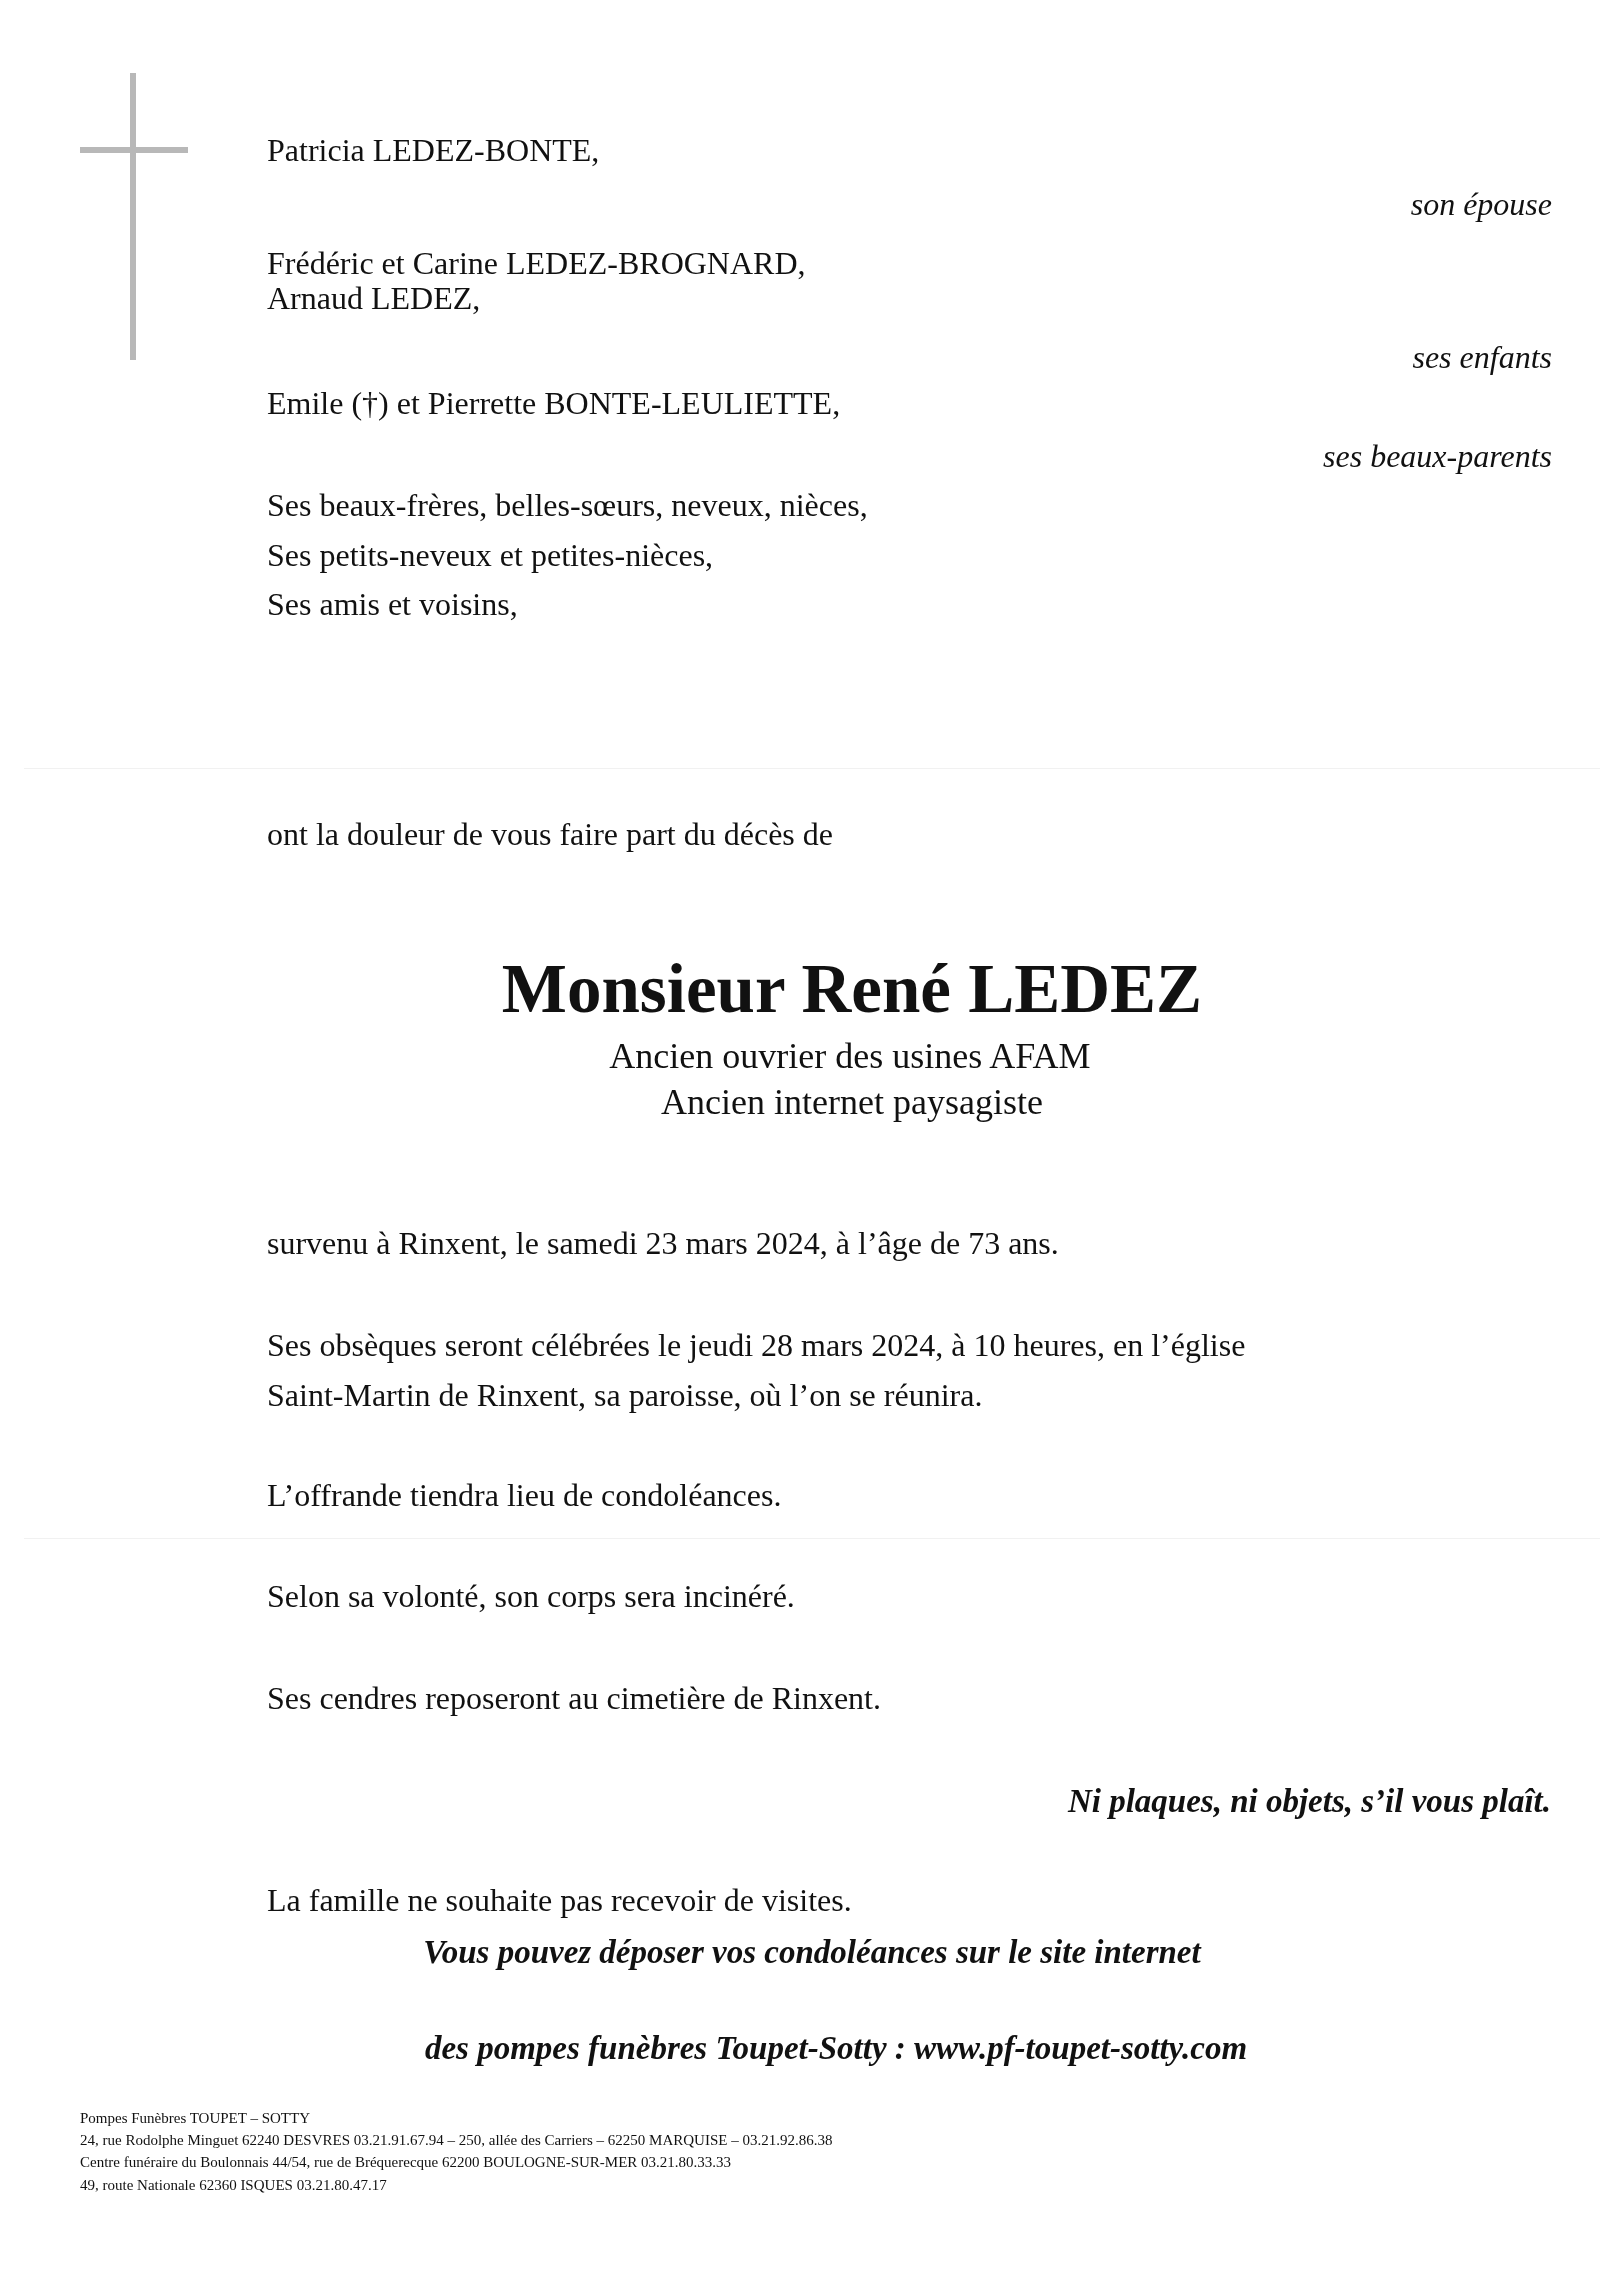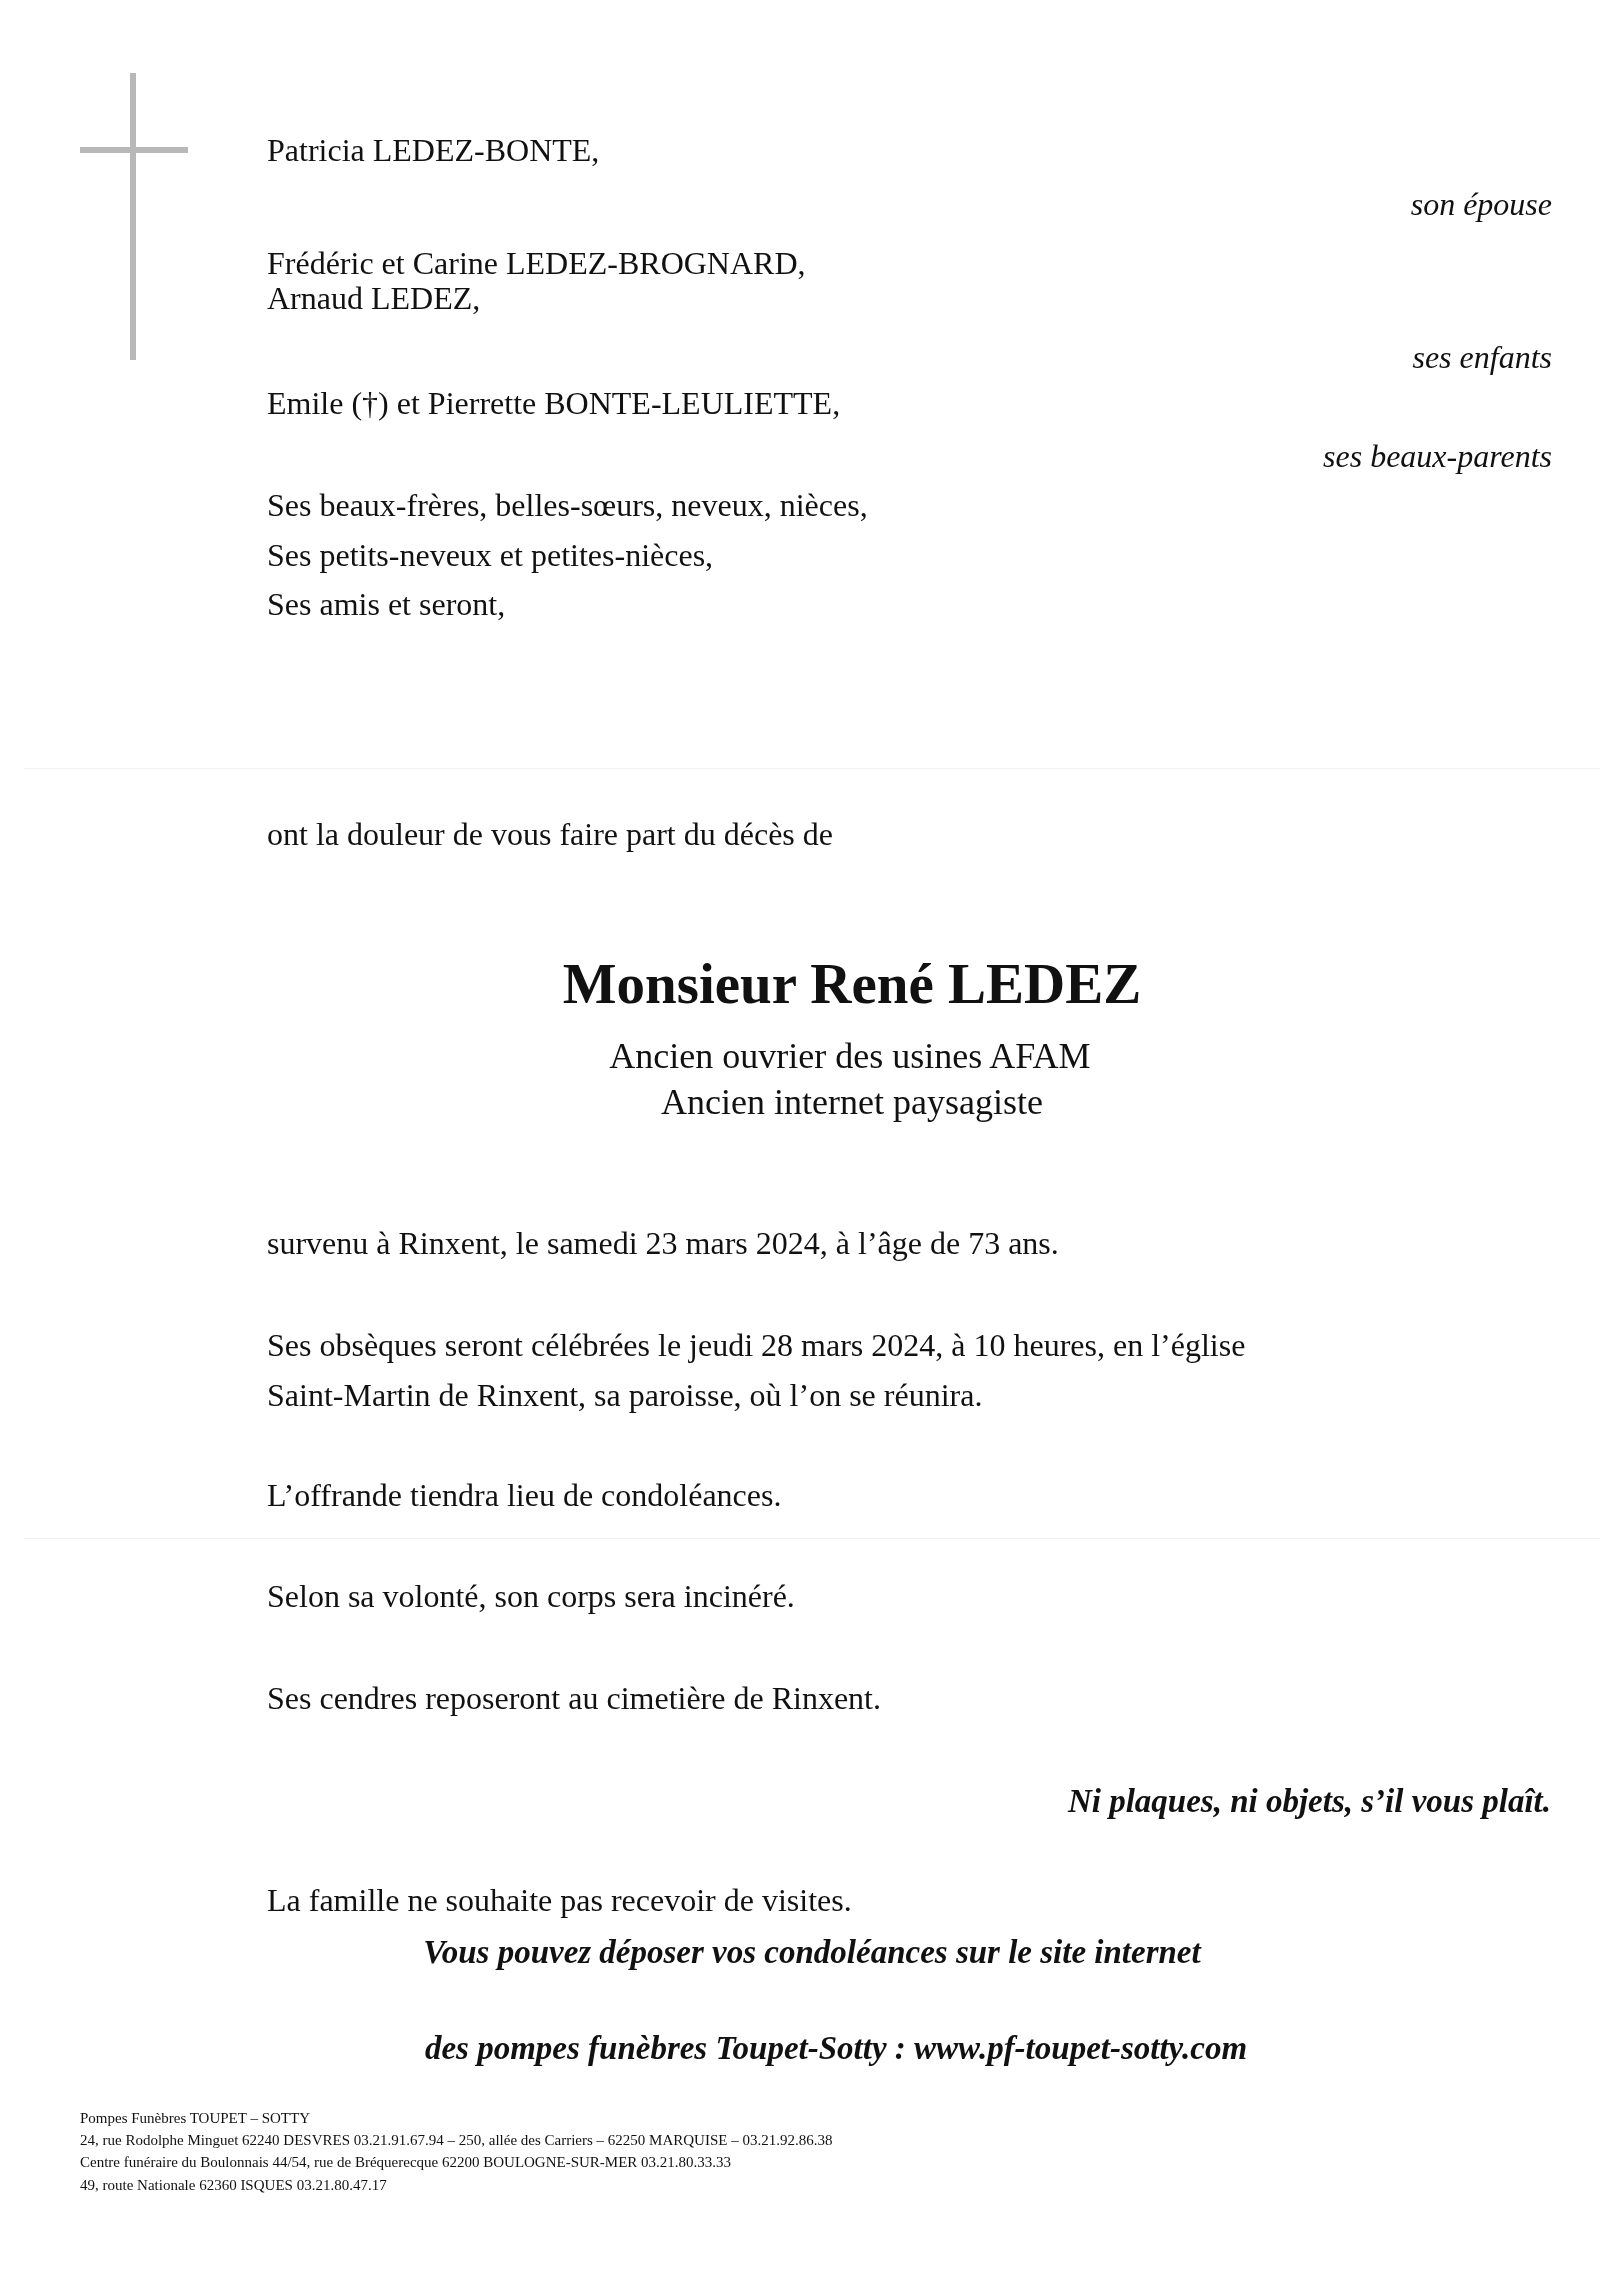--- a/index.html
+++ b/index.html
@@ -4,21 +4,21 @@
 <style>
   html, body { margin: 0; padding: 0; background: #ffffff; }
   body { width: 1624px; height: 2295px; position: relative; overflow: hidden;
          font-family: "Liberation Serif", "DejaVu Serif", serif; color: #111111; }
   .abs { position: absolute; white-space: nowrap; }
   .txt { font-size: 32px; line-height: 1; }
   .rel { font-size: 32px; font-style: italic; line-height: 1; text-align: right; right: 72px; }
   .cross-v { position: absolute; left: 130px; top: 73px; width: 5.6px; height: 287px; background: #b8b8b8; }
   .cross-h { position: absolute; left: 80px; top: 147px; width: 108px; height: 5.6px; background: #b8b8b8; }
   .faint-line { position: absolute; left: 24px; right: 24px; height: 0.8px; background: #f1f1f1; }
-  .name { font-size: 57px; font-weight: bold; left: 0; right: 0; text-align: center; line-height: 1; }
+  .name { font-size: 69px; font-weight: bold; left: 0; right: 0; text-align: center; line-height: 1; }
   .sub { font-size: 36px; left: 0; right: 0; text-align: center; line-height: 1; }
   .bi { font-size: 33px; font-weight: bold; font-style: italic; line-height: 1; }
   .cond { left: 0; right: 0; text-align: center; }
   .foot { font-size: 15px; left: 0; right: 0; text-align: left; line-height: 1; }
 </style>
 </head>
 <body>
 
 <div>
 
@@ -33,21 +33,21 @@
 
     <div class="abs txt" style="left:267px; top:236px;margin-top:11px;">Frédéric et Carine LEDEZ-BROGNARD,</div>
     <div class="abs txt" style="left:267px; top:282px;">Arnaud LEDEZ,</div>
     <div class="abs rel" style="top:341px;">ses enfants</div>
 
     <div class="abs txt" style="left:267px; top:387px;">Emile (†) et Pierrette BONTE-LEULIETTE,</div>
     <div class="abs rel" style="top:440px;">ses beaux-parents</div>
 
     <div class="abs txt" style="left:267px; top:489px;">Ses beaux-frères, belles-sœurs, neveux, nièces,</div>
     <div class="abs txt" style="left:267px; top:539px;">Ses petits-neveux et petites-nièces,</div>
-    <div class="abs txt" style="left:267px; top:588px;">Ses amis et seront,</div>
+    <div class="abs txt" style="left:267px; top:588px;">Ses amis et voisins,</div>
   </div>
 
   <div class="faint-line" style="top:768px;"></div>
 
   <div class="abs txt" style="left:267px; top:818px;">ont la douleur de vous faire part du décès de</div>
 
   <div class="abs name" style="top:955px; padding-left:80px;">Monsieur René LEDEZ</div>
   <div class="abs sub" style="top:1038px; padding-left:76px;">Ancien ouvrier des usines AFAM</div>
   <div class="abs sub" style="top:1084px; padding-left:80px;">Ancien internet paysagiste</div>
 

